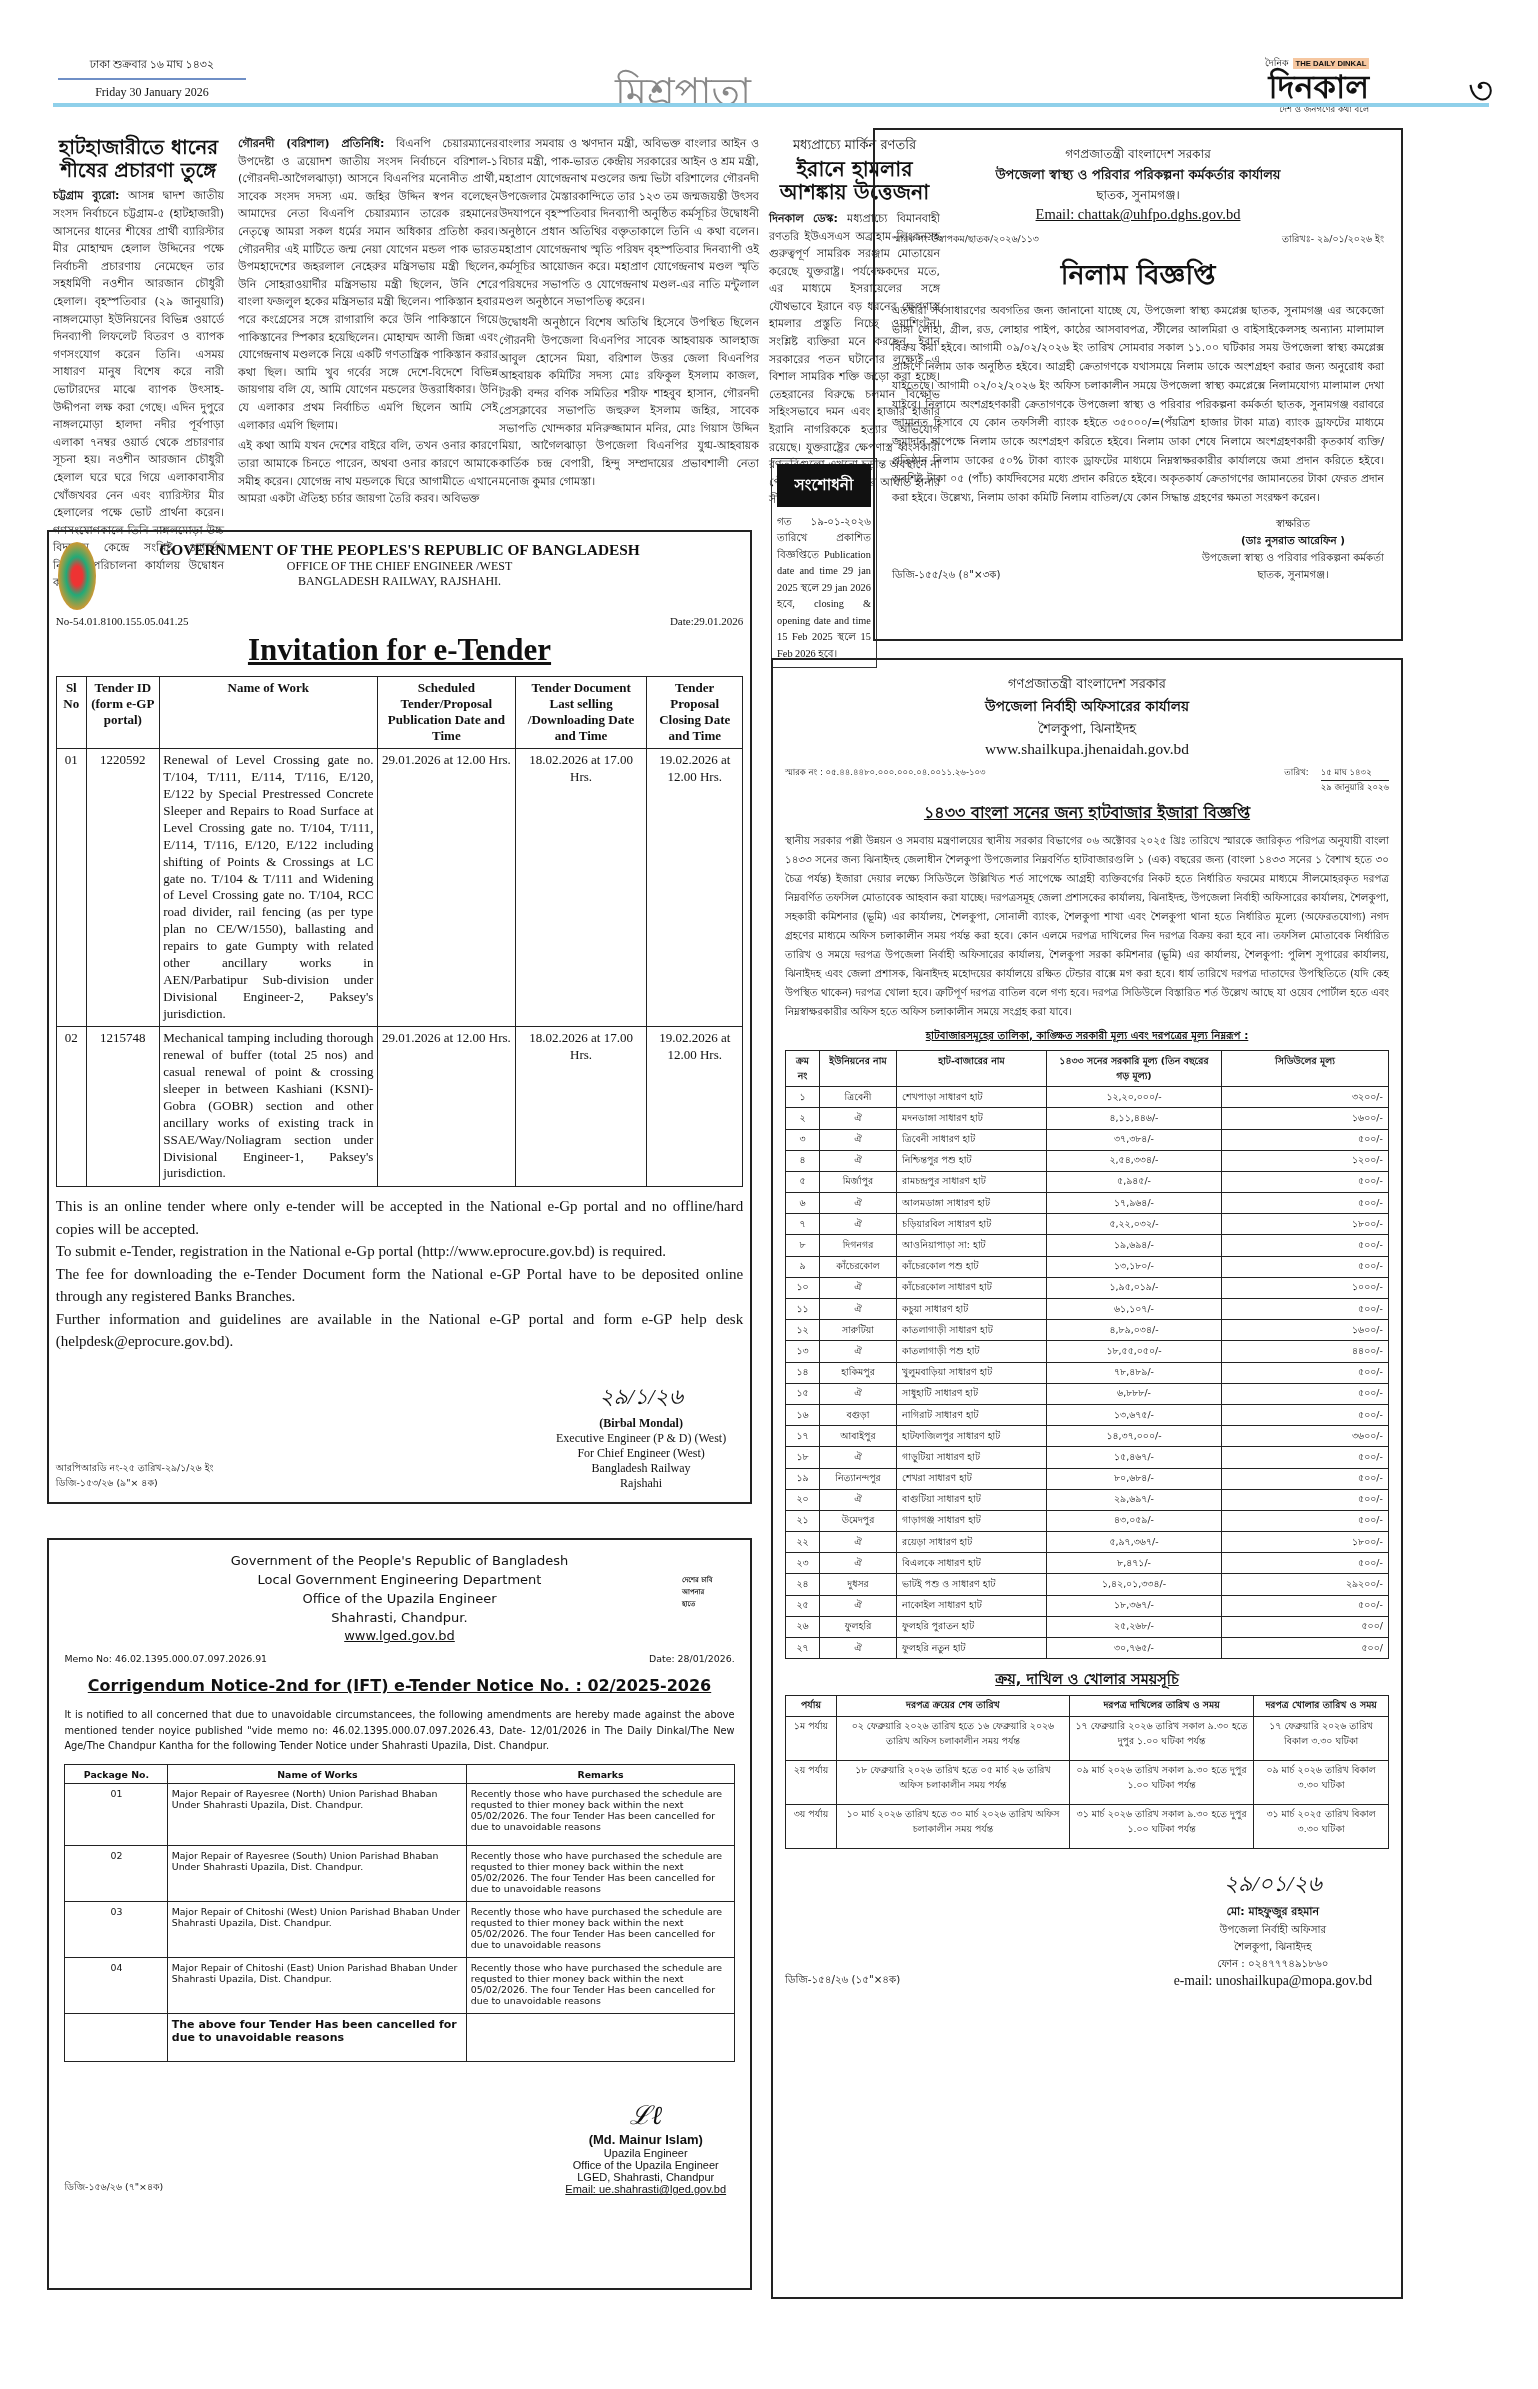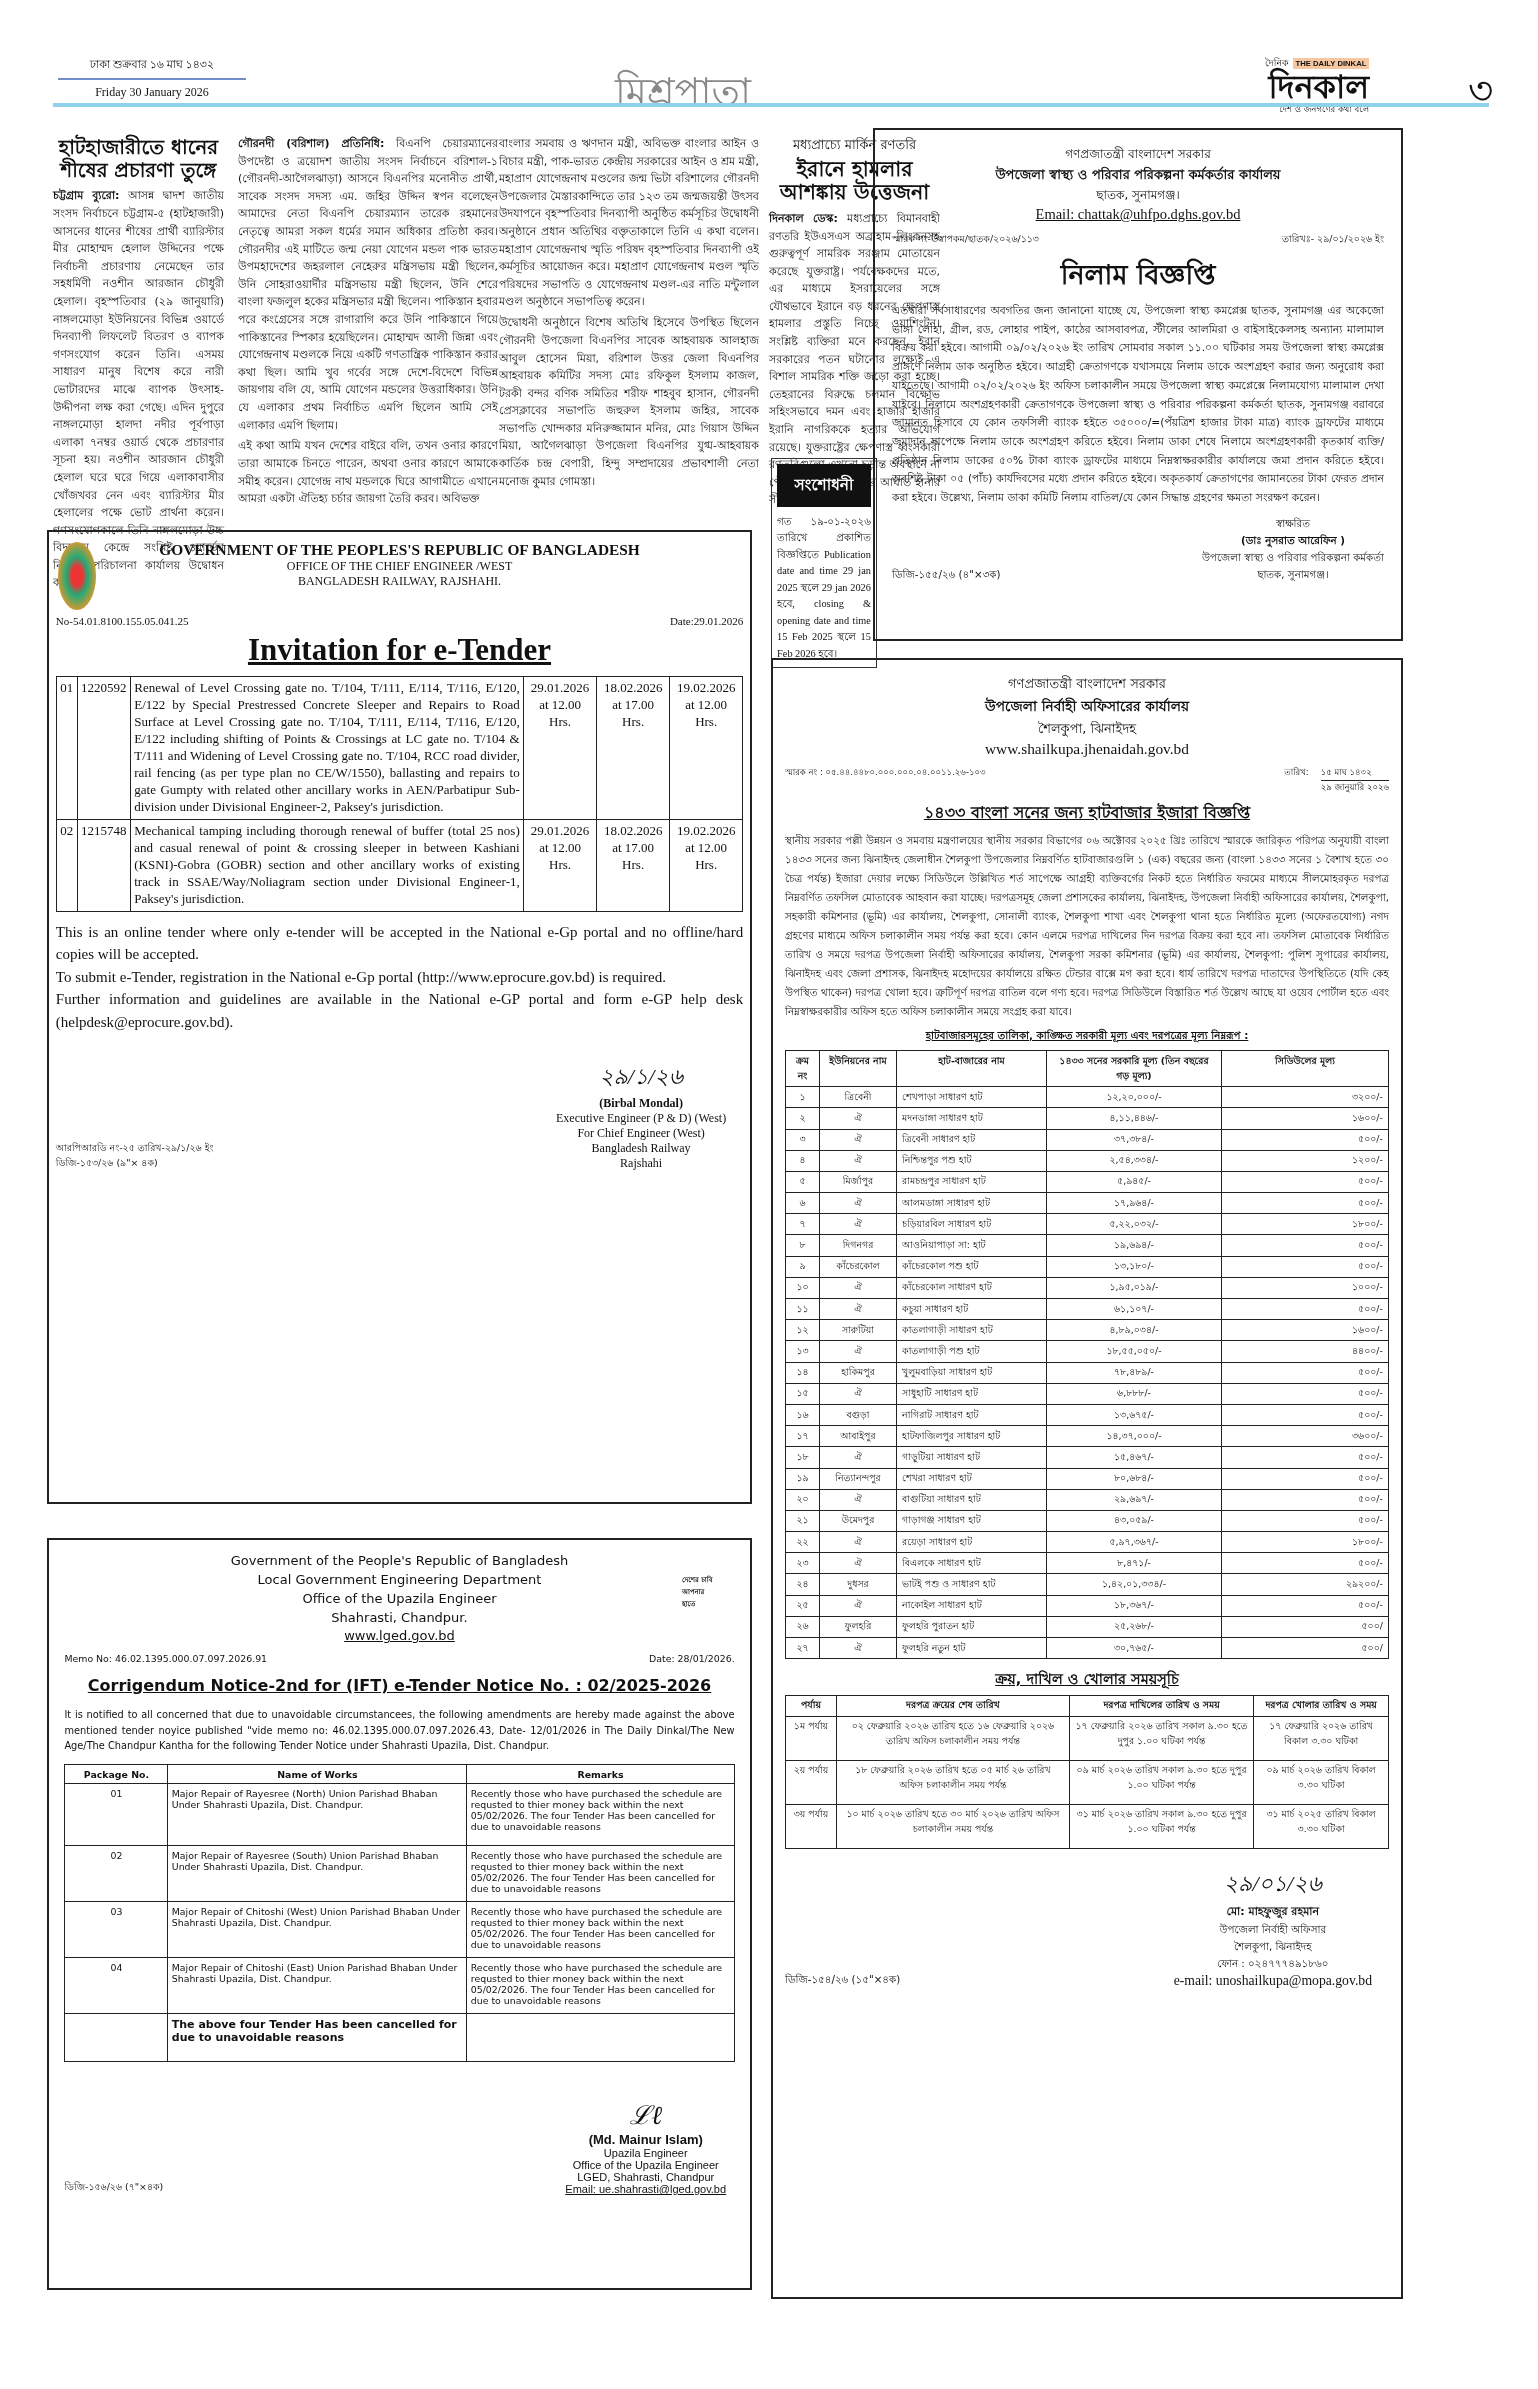--- a/index.html
+++ b/index.html
@@ -104,20 +104,28 @@
     <div style="font-size:12px">OFFICE OF THE CHIEF ENGINEER /WEST</div>
     <div style="font-size:12px">BANGLADESH RAILWAY, RAJSHAHI.</div>
   </div>
   <div style="display:flex;justify-content:space-between;font-family:'Liberation Serif',serif;font-size:11px;margin-top:26px">
     <span>No-54.01.8100.155.05.041.25</span>
     <span>Date:29.01.2026</span>
   </div>
   <div class="c u" style="font-family:'Liberation Serif',serif;font-size:31px;font-weight:bold;margin:5.1px 0 8.5px">Invitation for e-Tender</div>
   <table class="rt">
     <tbody>
+        <tr>
+      <th style="width:30px">Sl No</th>
+      <th style="width:73px">Tender ID (form e-GP portal)</th>
+      <th style="width:218px">Name of Work</th>
+      <th>Scheduled Tender/Proposal Publication Date and Time</th>
+      <th>Tender Document Last selling /Downloading Date and Time</th>
+      <th>Tender Proposal Closing Date and Time</th>
+    </tr>
     <tr>
       <td class="c">01</td>
       <td class="c">1220592</td>
       <td style="text-align:justify">Renewal of Level Crossing gate no. T/104, T/111, E/114, T/116, E/120, E/122 by Special Prestressed Concrete Sleeper and Repairs to Road Surface at Level Crossing gate no. T/104, T/111, E/114, T/116, E/120, E/122 including shifting of Points &amp; Crossings at LC gate no. T/104 &amp; T/111 and Widening of Level Crossing gate no. T/104, RCC road divider, rail fencing (as per type plan no CE/W/1550), ballasting and repairs to gate Gumpty with related other ancillary works in AEN/Parbatipur Sub-division under Divisional Engineer-2, Paksey's jurisdiction.</td>
       <td class="c">29.01.2026 at 12.00 Hrs.</td>
       <td class="c">18.02.2026 at 17.00 Hrs.</td>
       <td class="c">19.02.2026 at 12.00 Hrs.</td>
     </tr>
     <tr>
       <td class="c">02</td>
@@ -125,20 +133,21 @@
       <td style="text-align:justify">Mechanical tamping including thorough renewal of buffer (total 25 nos) and casual renewal of point &amp; crossing sleeper in between Kashiani (KSNI)-Gobra (GOBR) section and other ancillary works of existing track in SSAE/Way/Noliagram section under Divisional Engineer-1, Paksey's jurisdiction.</td>
       <td class="c">29.01.2026 at 12.00 Hrs.</td>
       <td class="c">18.02.2026 at 17.00 Hrs.</td>
       <td class="c">19.02.2026 at 12.00 Hrs.</td>
     </tr>
   </tbody>
     </table>
   <div style="font-family:'Liberation Serif',serif;font-size:15px;line-height:1.5;margin-top:8.5px;text-align:justify">
     <div>This is an online tender where only e-tender will be accepted in the National e-Gp portal and no offline/hard copies will be accepted.</div>
     <div>To submit e-Tender, registration in the National e-Gp portal (http://www.eprocure.gov.bd) is required.</div>
+    <div>The fee for downloading the e-Tender Document form the National e-GP Portal have to be deposited online through any registered Banks Branches.</div>
     <div>Further information and guidelines are available in the National e-GP portal and form e-GP help desk (helpdesk@eprocure.gov.bd).</div>
   </div>
   <div style="display:flex;justify-content:space-between;align-items:flex-end;margin-top:26px">
     <div class="small">
       <div>আরপিআরডি নং-২৫ তারিখ-২৯/১/২৬ ইং</div>
       <div>ডিজি-১৫৩/২৬ (৯"× ৪ক)</div>
     </div>
     <div class="c" style="font-family:'Liberation Serif',serif;font-size:12px;margin-right:17px">
       <div class="sig">২৯/১/২৬</div>
       <div style="font-weight:bold">(Birbal Mondal)</div>

